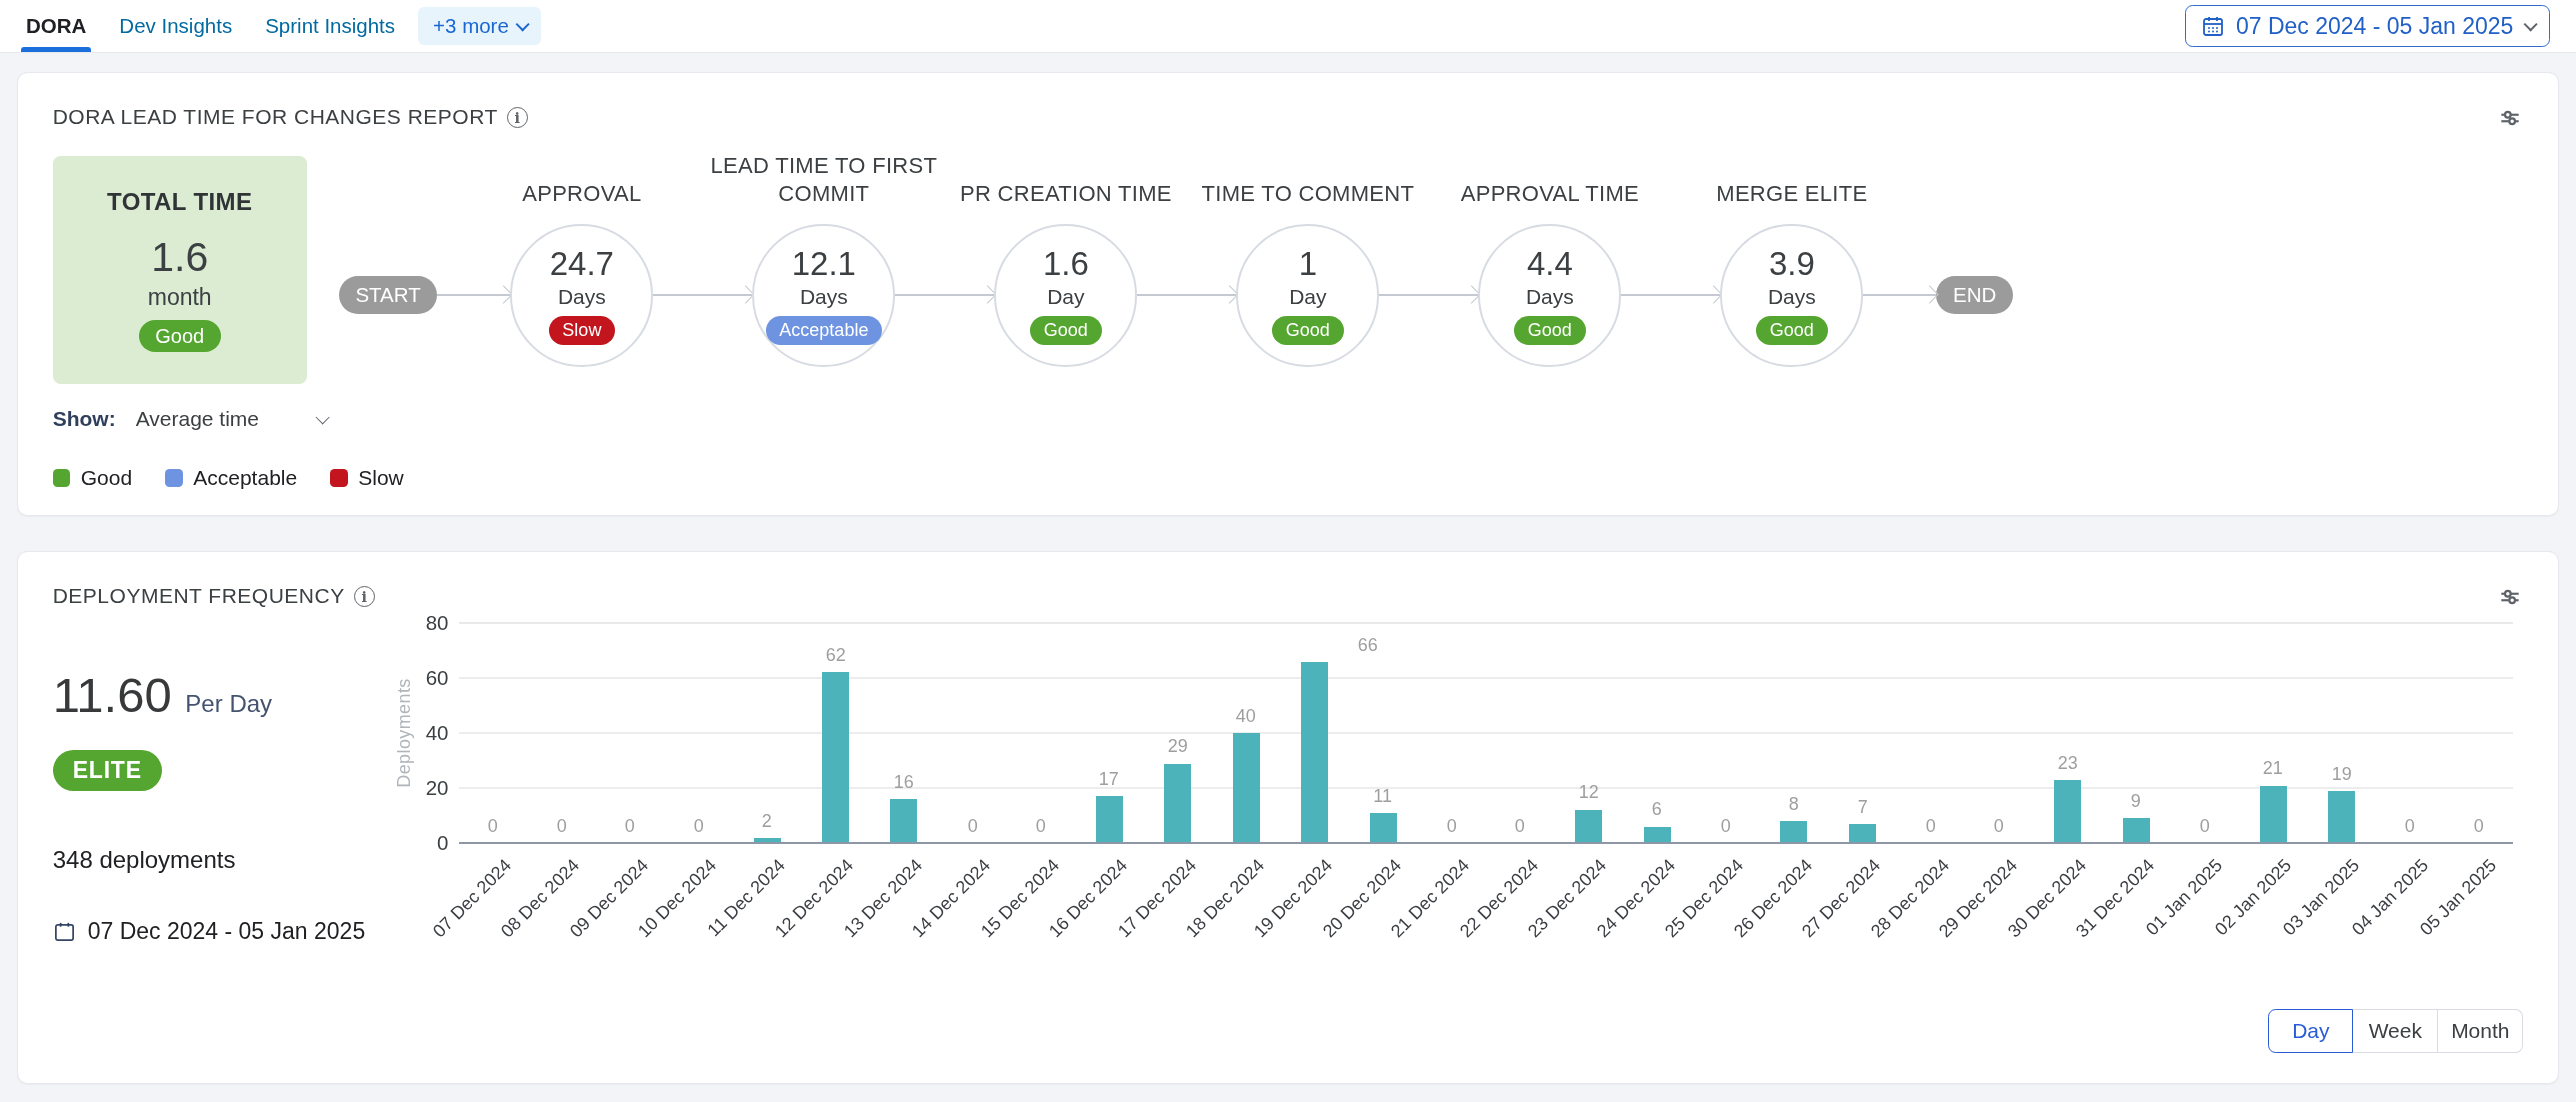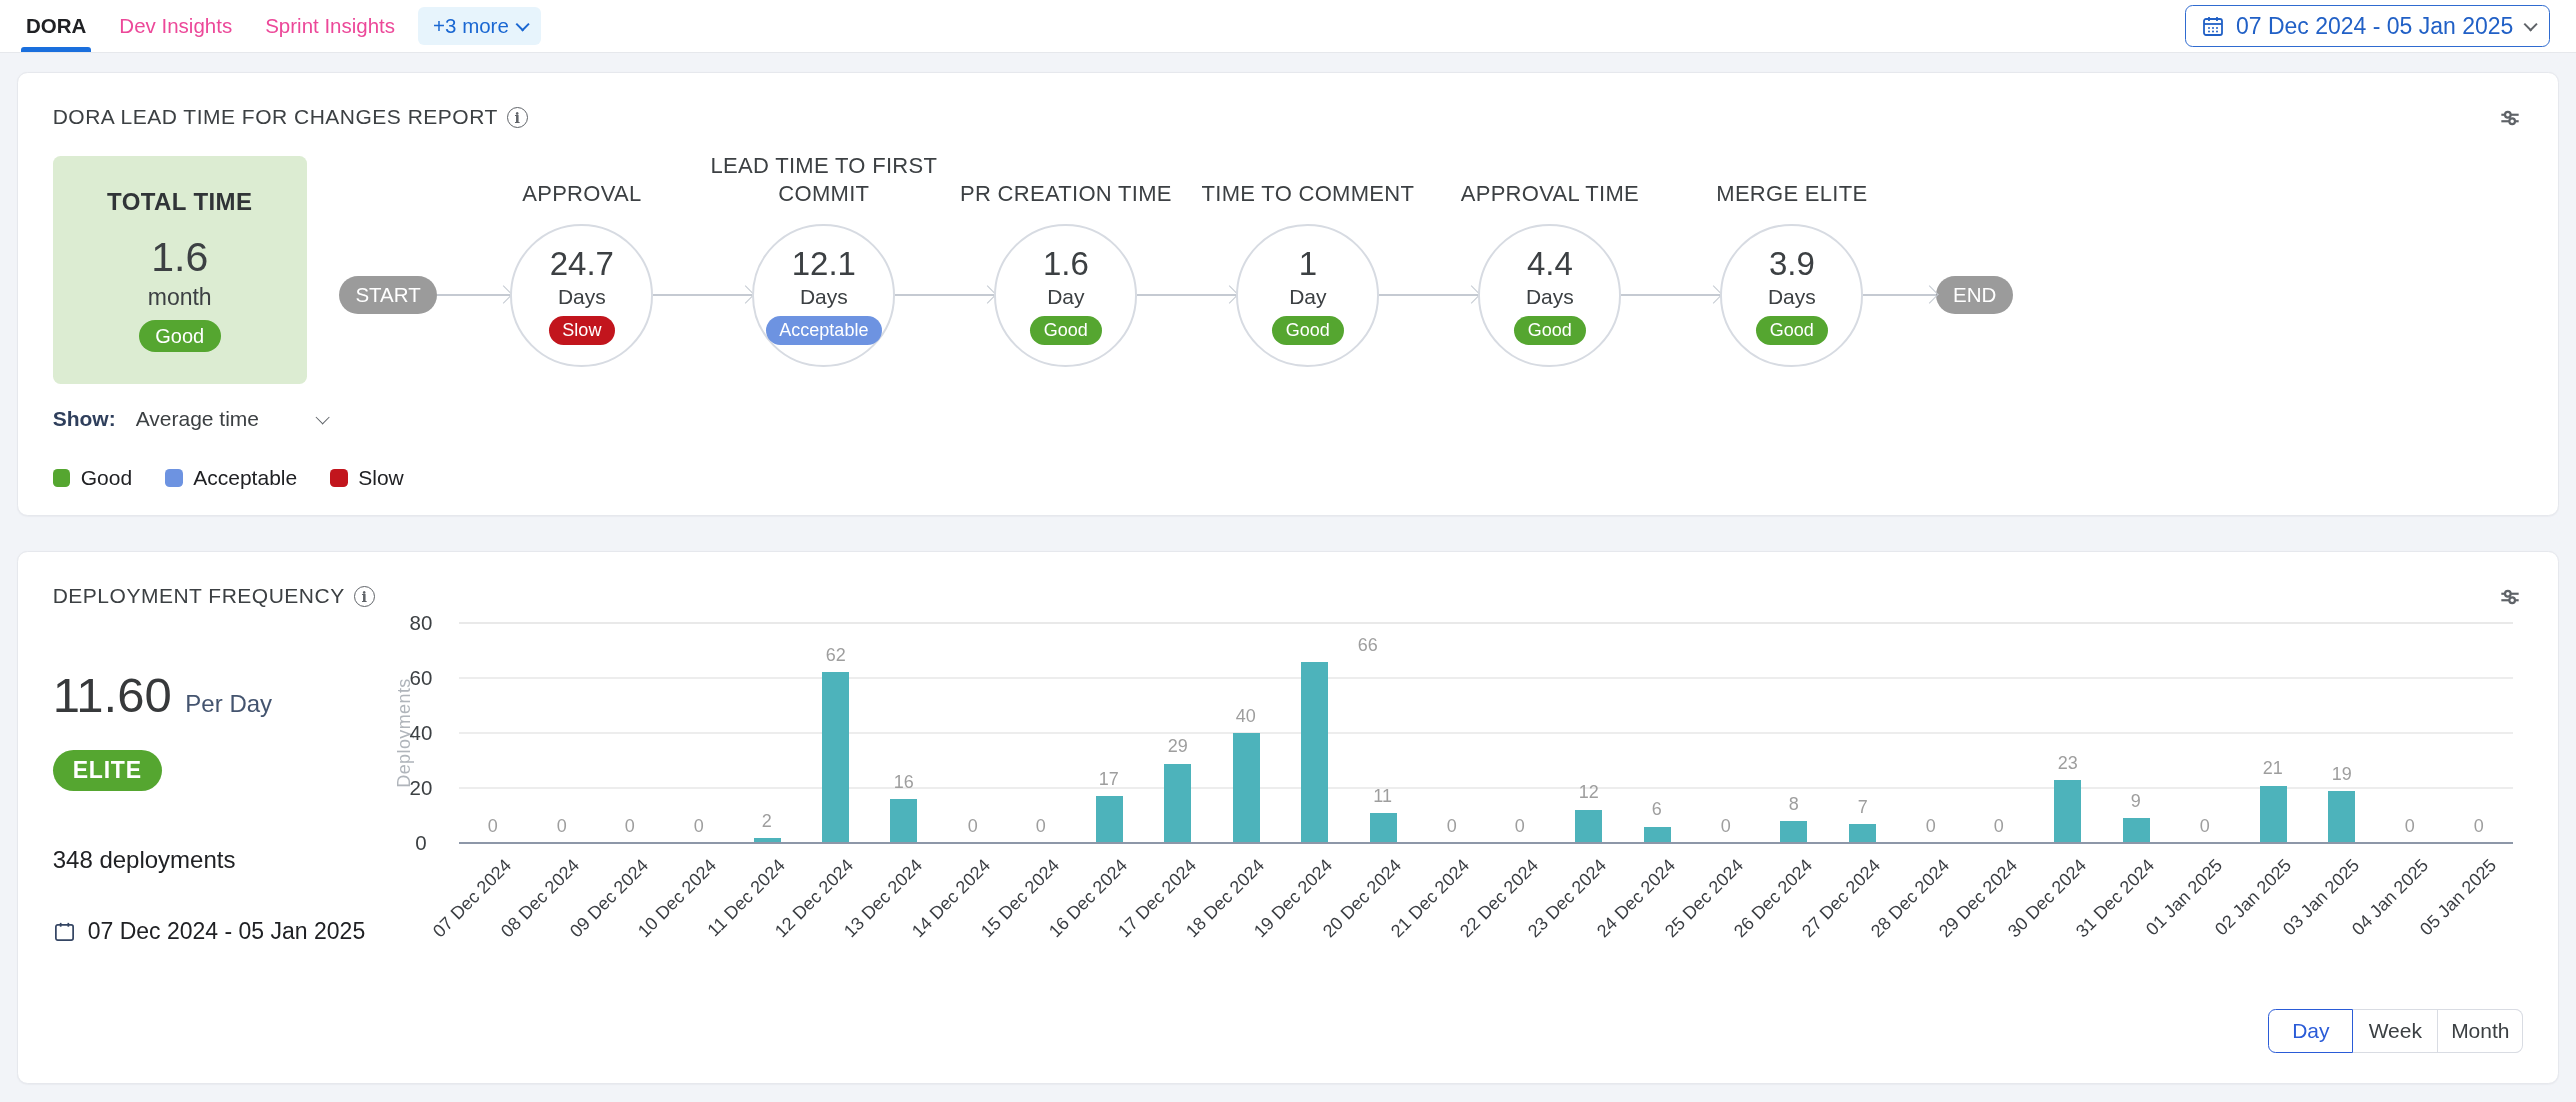--- a/index.html
+++ b/index.html
@@ -1,21 +1,21 @@
 <!DOCTYPE html>
 <html style="font-size:12px"><head>
 <meta charset="utf-8">
 <style>
   * { margin:0; padding:0; box-sizing:border-box; }
   html,body { width:2576px; height:1102px; background:#f2f4f8; font-family:"Liberation Sans","DejaVu Sans",sans-serif; color:#202124; overflow:hidden; }
 
   
   .topbar { height:53px; background:#fff; border-bottom:1.5px solid #e6e8ec; display:flex; align-items:stretch; padding:0 26px; }
   .tabs { display:flex; align-items:stretch; gap:33px; }
-  .tab { display:flex; align-items:center; font-size:20.5px; color:#ec4899; position:relative; cursor:pointer; }
+  .tab { display:flex; align-items:center; font-size:20.5px; color:#0369a1; position:relative; cursor:pointer; }
   .tab.active { font-weight:700; color:#202124; }
   .tab.active::after { content:""; position:absolute; left:-4.6px; right:-4.6px; bottom:0; height:4.6px; background:#1a6fdd; border-radius:3px 3px 0 0; }
   .more-pill { align-self:center; margin-left:23px; background:#e7f4fc; color:#1a67d2; font-size:20.5px; padding:6.8px 15px; border-radius:6px; display:flex; align-items:center; gap:7.6px; cursor:pointer; }
   .chev { width:10px; height:10px; border-right:2.3px solid currentColor; border-bottom:2.3px solid currentColor; transform:rotate(45deg) translateY(-2.3px); display:inline-block; }
   .datebtn { margin-left:auto; align-self:center; display:flex; align-items:center; gap:10.6px; border:1.5px solid #2f6bd0; border-radius:7.6px; padding:6.8px 15px; background:#fff; color:#2160c6; font-size:23px; font-weight:500; cursor:pointer; }
   .datebtn .chev { color:#5f6368; }
 
   
   .card { background:#fff; border:0.8px solid #e6e8ed; border-radius:10.6px; margin:0 16.7px; box-shadow:0 0.8px 1.5px rgba(20,30,60,.04); position:relative; }
   #card-leadtime { margin-top:19px; height:444px; padding:32px 35px; }
@@ -58,21 +58,21 @@
   .dep-stats { padding-top:59px; }
   .rate { display:flex; align-items:baseline; gap:13.7px; }
   .rate-value { font-size:49px; font-weight:500; color:#37393b; }
   .rate-unit { font-size:24px; color:#44546f; }
   .elite-pill { margin-top:27px; background:#55a630; color:#fff; font-size:23px; font-weight:700; letter-spacing:0.8px; padding:6.8px 20px; border-radius:758px; display:inline-block; }
   .dep-count { margin-top:55px; font-size:24px; color:#202124; }
   .dep-range { margin-top:44px; display:flex; align-items:center; gap:12px; font-size:23px; color:#202124; }
 
   .chart { position:relative; height:364px; margin-top:6px; }
   .ylab { position:absolute; left:7.6px; top:119px; transform:translateY(-50%) rotate(180deg); writing-mode:vertical-rl; font-size:18px; color:#b0b5bb; letter-spacing:0.4px; }
-  .ytick { position:absolute; width:55px; text-align:center; font-size:20.5px; color:#3c4043; }
+  .ytick { position:absolute; width:55px; text-align:right; font-size:20.5px; color:#3c4043; }
   .grid { position:absolute; height:1.5px; background:#ededed; }
   .grid.top80 { background:#e9e9e9; }
   .baseline { position:absolute; height:2.3px; background:#8d97a8; }
   .bar { position:absolute; background:#4db3bb; cursor:pointer; }
   .vlabel { position:absolute; transform:translateX(-50%); font-size:18px; color:#9e9e9e; }
   .xlabel { position:absolute; width:0; }
   .xlabel span { position:absolute; right:0; top:0; transform:rotate(-45deg); transform-origin:top right; white-space:nowrap; font-size:18px; color:#3b3e43; }
 
   .gran { position:absolute; right:35px; bottom:30px; display:flex; }
   .gran button { font-family:inherit; font-size:21px; padding:9px 0; width:85px; background:#fff; color:#3c4043; border:0.8px solid #d9dce3; cursor:pointer; }

